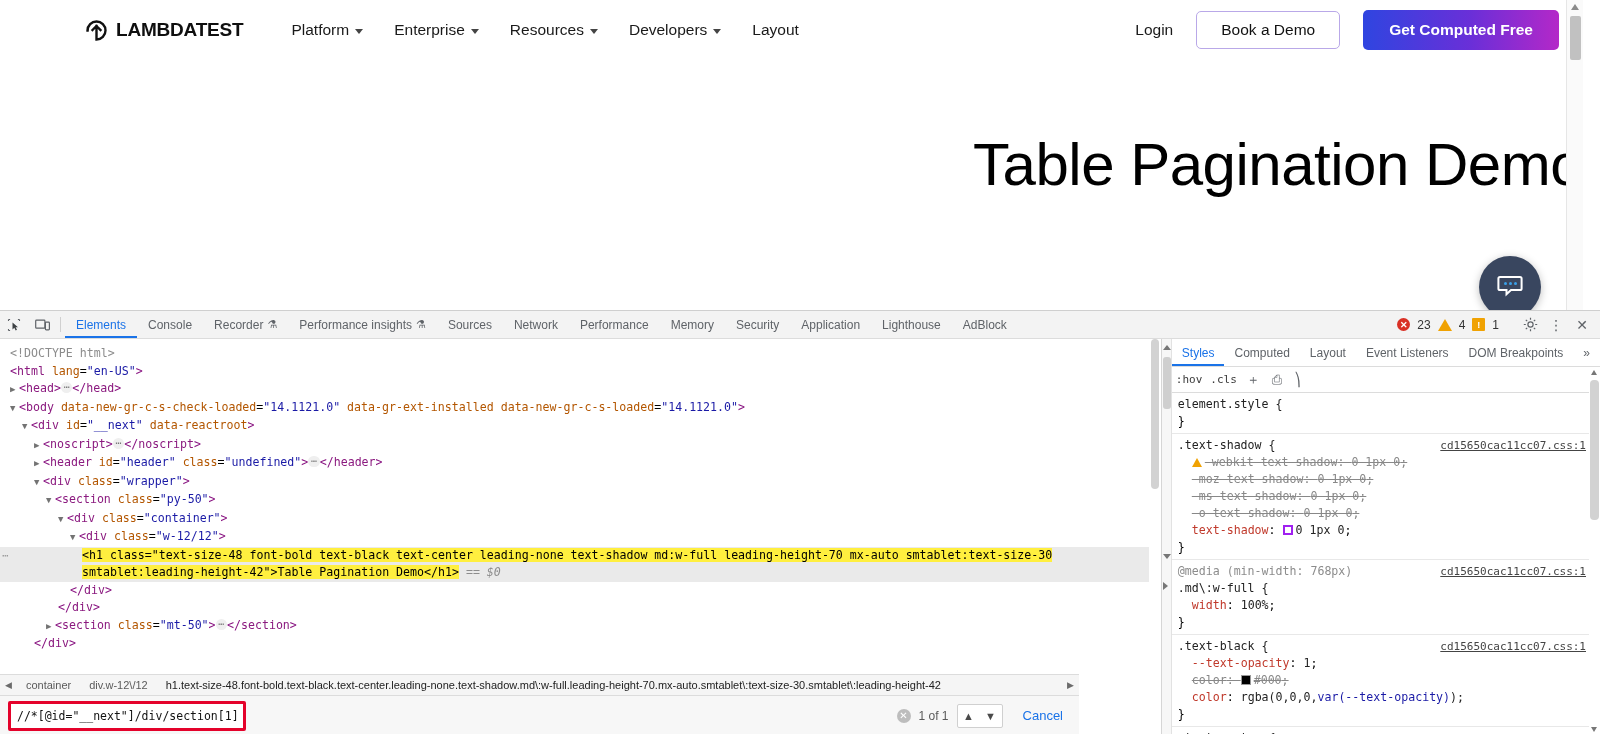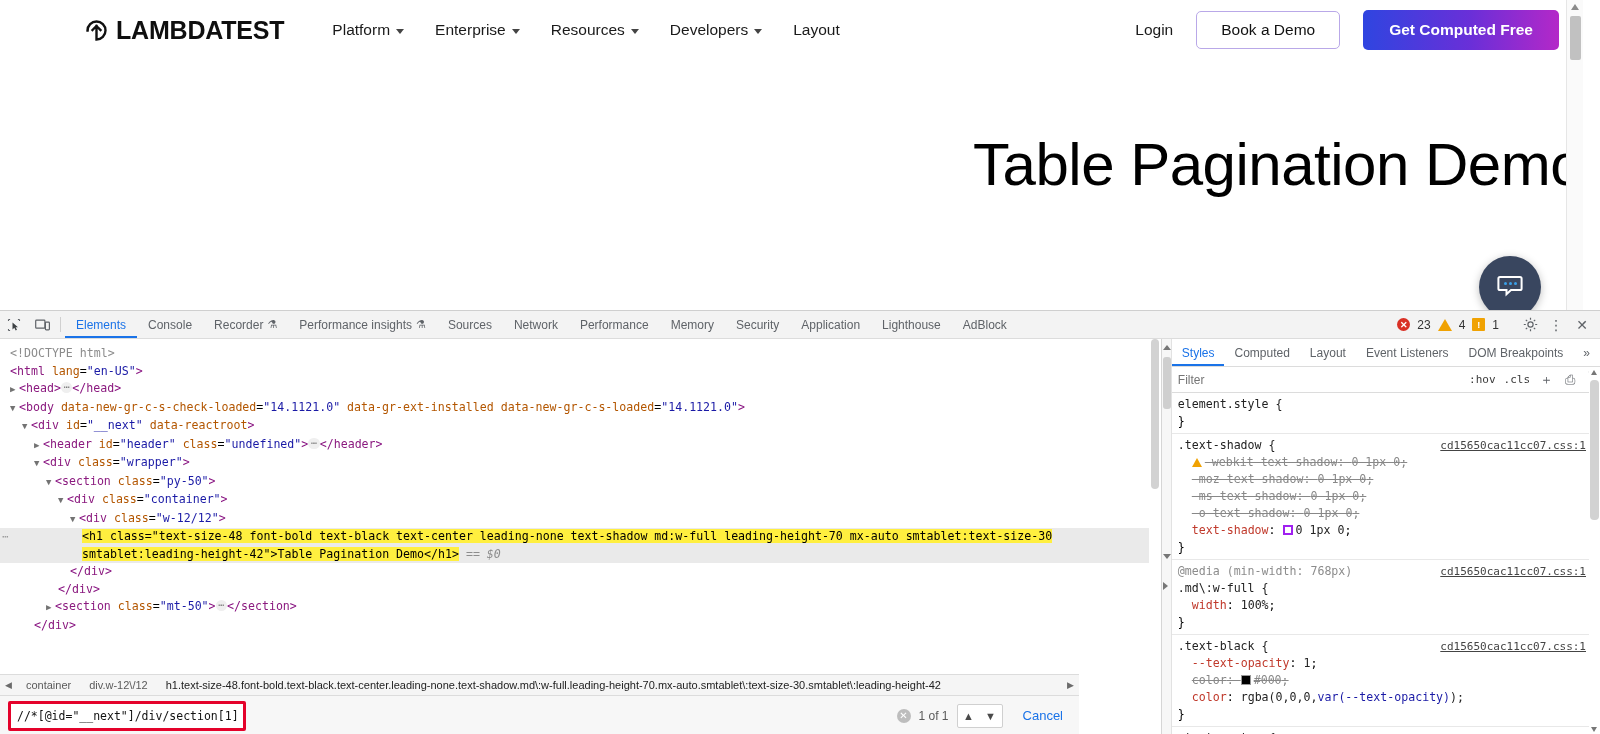--- a/index.html
+++ b/index.html
@@ -9,21 +9,21 @@
     font-family:"Liberation Sans", sans-serif;
     background:#ffffff; color:#000;
   }
 
   
   #page { position:absolute; left:0; top:0; width:1583px; height:310px; background:#fff; overflow:hidden; }
 
   .site-header { height:60px; display:flex; align-items:center; padding:0 24px 0 84px; position:relative; }
   .logo { display:flex; align-items:center; gap:7px; margin-right:48px; }
   .logo-mark { width:25px; height:25px; position:relative; }
-  .logo-text { font-size:25px; font-weight:bold; letter-spacing:-0.2px; color:#0f0f0f; font-family:"Liberation Sans", sans-serif; }
+  .logo-text { font-size:19px; font-weight:bold; letter-spacing:-0.2px; color:#0f0f0f; font-family:"Liberation Sans", sans-serif; }
 
   .nav { display:flex; align-items:center; gap:31px;justify-content:flex-end; }
   .nav-item { display:flex; align-items:center; gap:6px; font-size:15.5px; color:#1a1a1a; cursor:pointer; }
   .caret { width:0; height:0; border-left:4.5px solid transparent; border-right:4.5px solid transparent; border-top:5px solid #444; display:inline-block; position:relative; top:1px;}
 
   .header-right { margin-left:auto; display:flex; align-items:center; gap:23px; }
   .login-link { font-size:15.5px; color:#1a1a1a; cursor:pointer; }
   .btn-demo {
     border:1px solid #b9a8e8; border-radius:5px; padding:0 24px; height:38px;
     display:flex; align-items:center; font-size:15.5px; color:#111; background:#fff; cursor:pointer;
@@ -328,20 +328,21 @@
 
   <div class="dt-body">
 
     <div class="dom-pane">
       <div class="dom-tree" id="dom-tree">
           <div class="ln" style="padding-left: 10px;"><span class="cm">&lt;!DOCTYPE html&gt;</span></div>
           <div class="ln" style="padding-left: 10px;"><span class="pk">&lt;</span><span class="tw">html</span> <span class="at">lang</span>=<span class="av">"en-US"</span><span class="pk">&gt;</span></div>
           <div class="ln" style="padding-left: 10px;"><span class="arrow">▶</span><span class="pk">&lt;</span><span class="tw">head</span><span class="pk">&gt;</span><span class="ellip">⋯</span><span class="pk">&lt;/</span><span class="tw">head</span><span class="pk">&gt;</span></div>
           <div class="ln" style="padding-left: 10px;"><span class="arrow">▼</span><span class="pk">&lt;</span><span class="tw">body</span> <span class="at">data-new-gr-c-s-check-loaded</span>=<span class="av">"14.1121.0"</span> <span class="at">data-gr-ext-installed</span> <span class="at">data-new-gr-c-s-loaded</span>=<span class="av">"14.1121.0"</span><span class="pk">&gt;</span></div>
           <div class="ln" style="padding-left: 22px;"><span class="arrow">▼</span><span class="pk">&lt;</span><span class="tw">div</span> <span class="at">id</span>=<span class="av">"__next"</span> <span class="at">data-reactroot</span><span class="pk">&gt;</span></div>
+          <div class="ln" style="padding-left: 34px;"><span class="arrow">▶</span><span class="pk">&lt;</span><span class="tw">noscript</span><span class="pk">&gt;</span><span class="ellip">⋯</span><span class="pk">&lt;/</span><span class="tw">noscript</span><span class="pk">&gt;</span></div>
           <div class="ln" style="padding-left: 34px;"><span class="arrow">▶</span><span class="pk">&lt;</span><span class="tw">header</span> <span class="at">id</span>=<span class="av">"header"</span> <span class="at">class</span>=<span class="av">"undefined"</span><span class="pk">&gt;</span><span class="ellip">⋯</span><span class="pk">&lt;/</span><span class="tw">header</span><span class="pk">&gt;</span></div>
           <div class="ln" style="padding-left: 34px;"><span class="arrow">▼</span><span class="pk">&lt;</span><span class="tw">div</span> <span class="at">class</span>=<span class="av">"wrapper"</span><span class="pk">&gt;</span></div>
           <div class="ln" style="padding-left: 46px;"><span class="arrow">▼</span><span class="pk">&lt;</span><span class="tw">section</span> <span class="at">class</span>=<span class="av">"py-50"</span><span class="pk">&gt;</span></div>
           <div class="ln" style="padding-left: 58px;"><span class="arrow">▼</span><span class="pk">&lt;</span><span class="tw">div</span> <span class="at">class</span>=<span class="av">"container"</span><span class="pk">&gt;</span></div>
           <div class="ln" style="padding-left: 70px;"><span class="arrow">▼</span><span class="pk">&lt;</span><span class="tw">div</span> <span class="at">class</span>=<span class="av">"w-12/12"</span><span class="pk">&gt;</span></div>
           <div class="ln sel" style="padding-left: 82px;"><span class="hl">&lt;h1 class="text-size-48 font-bold text-black text-center leading-none text-shadow md:w-full leading-height-70 mx-auto smtablet:text-size-30</span><span class="dots-gutter">⋯</span></div>
           <div class="ln sel" style="padding-left: 82px;"><span class="hl">smtablet:leading-height-42"&gt;Table Pagination Demo&lt;/h1&gt;</span> <span class="dollar">== $0</span></div>
           <div class="ln" style="padding-left: 70px;"><span class="pk">&lt;/</span><span class="tw">div</span><span class="pk">&gt;</span></div>
           <div class="ln" style="padding-left: 58px;"><span class="pk">&lt;/</span><span class="tw">div</span><span class="pk">&gt;</span></div>
           <div class="ln" style="padding-left: 46px;"><span class="arrow">▶</span><span class="pk">&lt;</span><span class="tw">section</span> <span class="at">class</span>=<span class="av">"mt-50"</span><span class="pk">&gt;</span><span class="ellip">⋯</span><span class="pk">&lt;/</span><span class="tw">section</span><span class="pk">&gt;</span></div>
@@ -400,21 +401,20 @@
             </div>
           <div class="sp-tab">
               <span>DOM Breakpoints</span>
             </div>
           <div class="sp-tab">
               <span>»</span>
             </div>
         </div>
 
         <div class="sp-filter">
-          <input placeholder="Filter" style="">
           <span class="mono">:hov</span>
           <span class="mono">.cls</span>
           <span class="ic">＋</span>
           <span class="ic">⎙</span>
           <span class="ic">⎞</span>
         </div>
 
         <div class="rules" id="rules">
             <div class="rule"><span class="sel-name">element.style {</span><div>}</div></div>
             <div class="rule"><span class="sel-name">.text-shadow {</span><span class="src">cd15650cac11cc07.css:1</span><span class="ind"><span class="warn-tri"></span><span class="prop strike">-webkit-text-shadow</span><span class="strike">: </span><span class="val strike">0 1px 0</span><span class="strike">;</span></span><span class="ind"><span class="prop strike">-moz-text-shadow</span><span class="strike">: </span><span class="val strike">0 1px 0</span><span class="strike">;</span></span><span class="ind"><span class="prop strike">-ms-text-shadow</span><span class="strike">: </span><span class="val strike">0 1px 0</span><span class="strike">;</span></span><span class="ind"><span class="prop strike">-o-text-shadow</span><span class="strike">: </span><span class="val strike">0 1px 0</span><span class="strike">;</span></span><span class="ind"><span class="prop">text-shadow</span><span class="">: </span><span class="swatch pur"></span><span class="val">0 1px 0</span><span class="">;</span></span><div>}</div></div>

